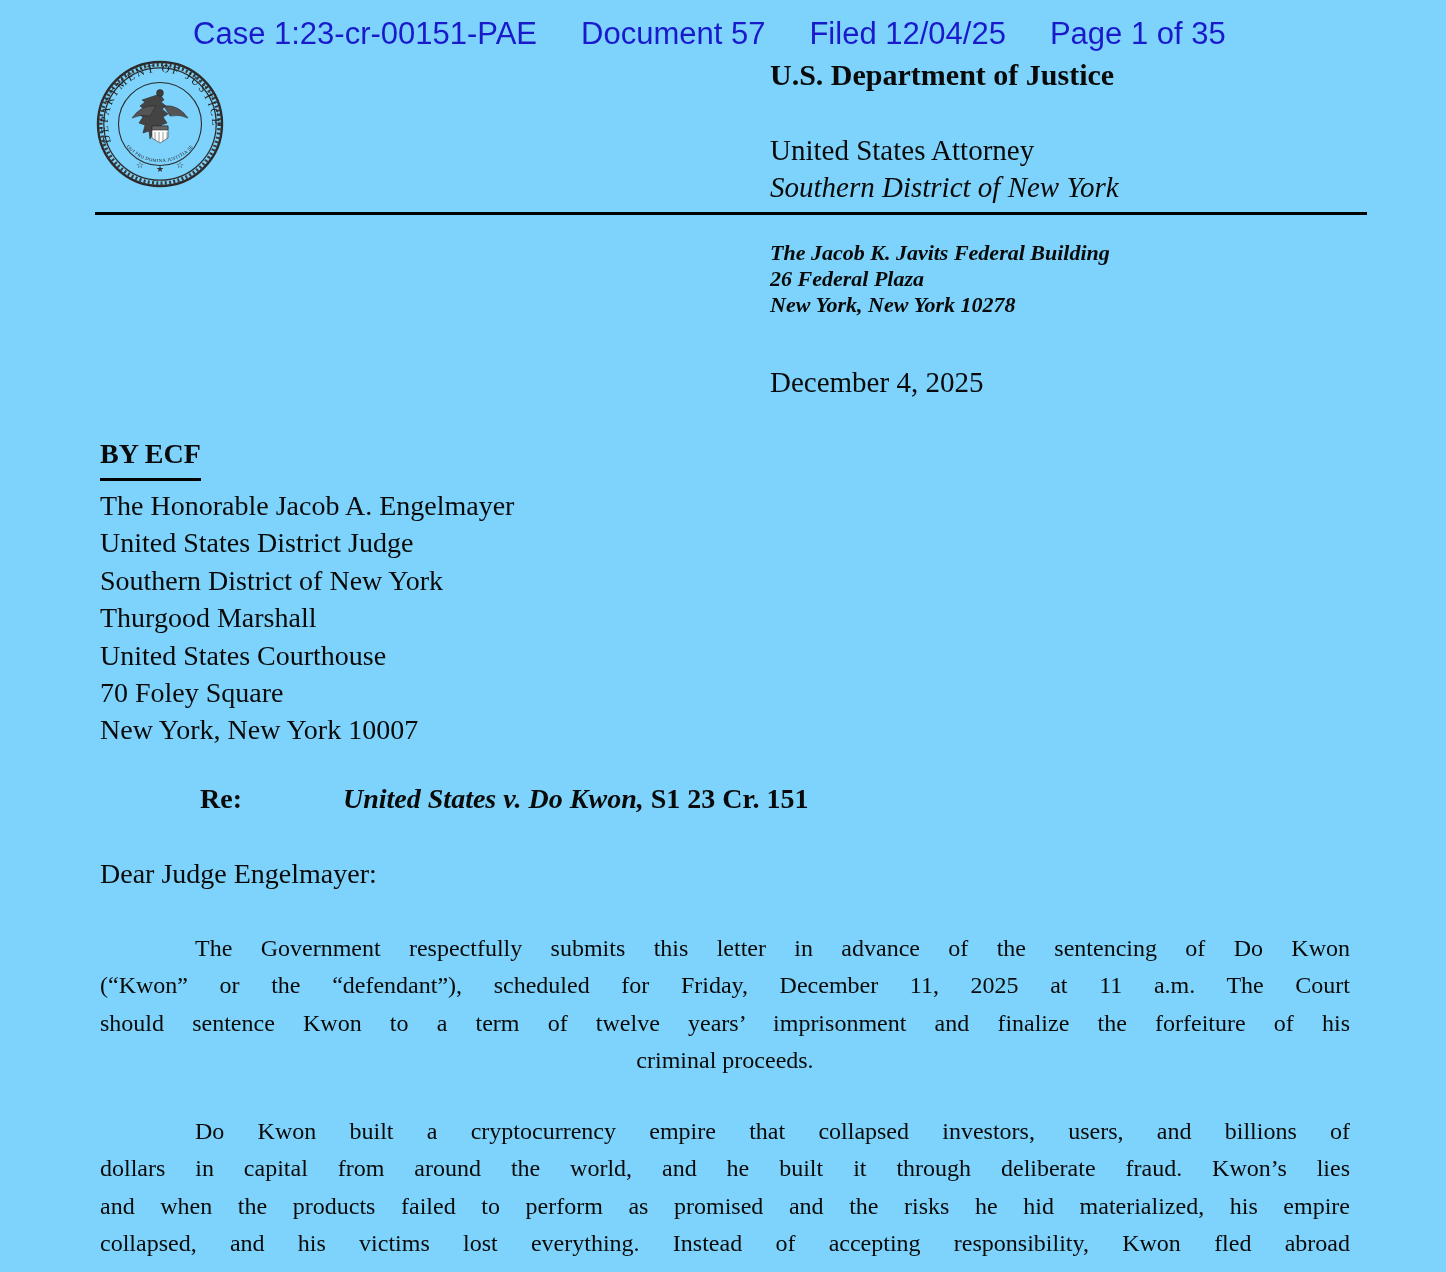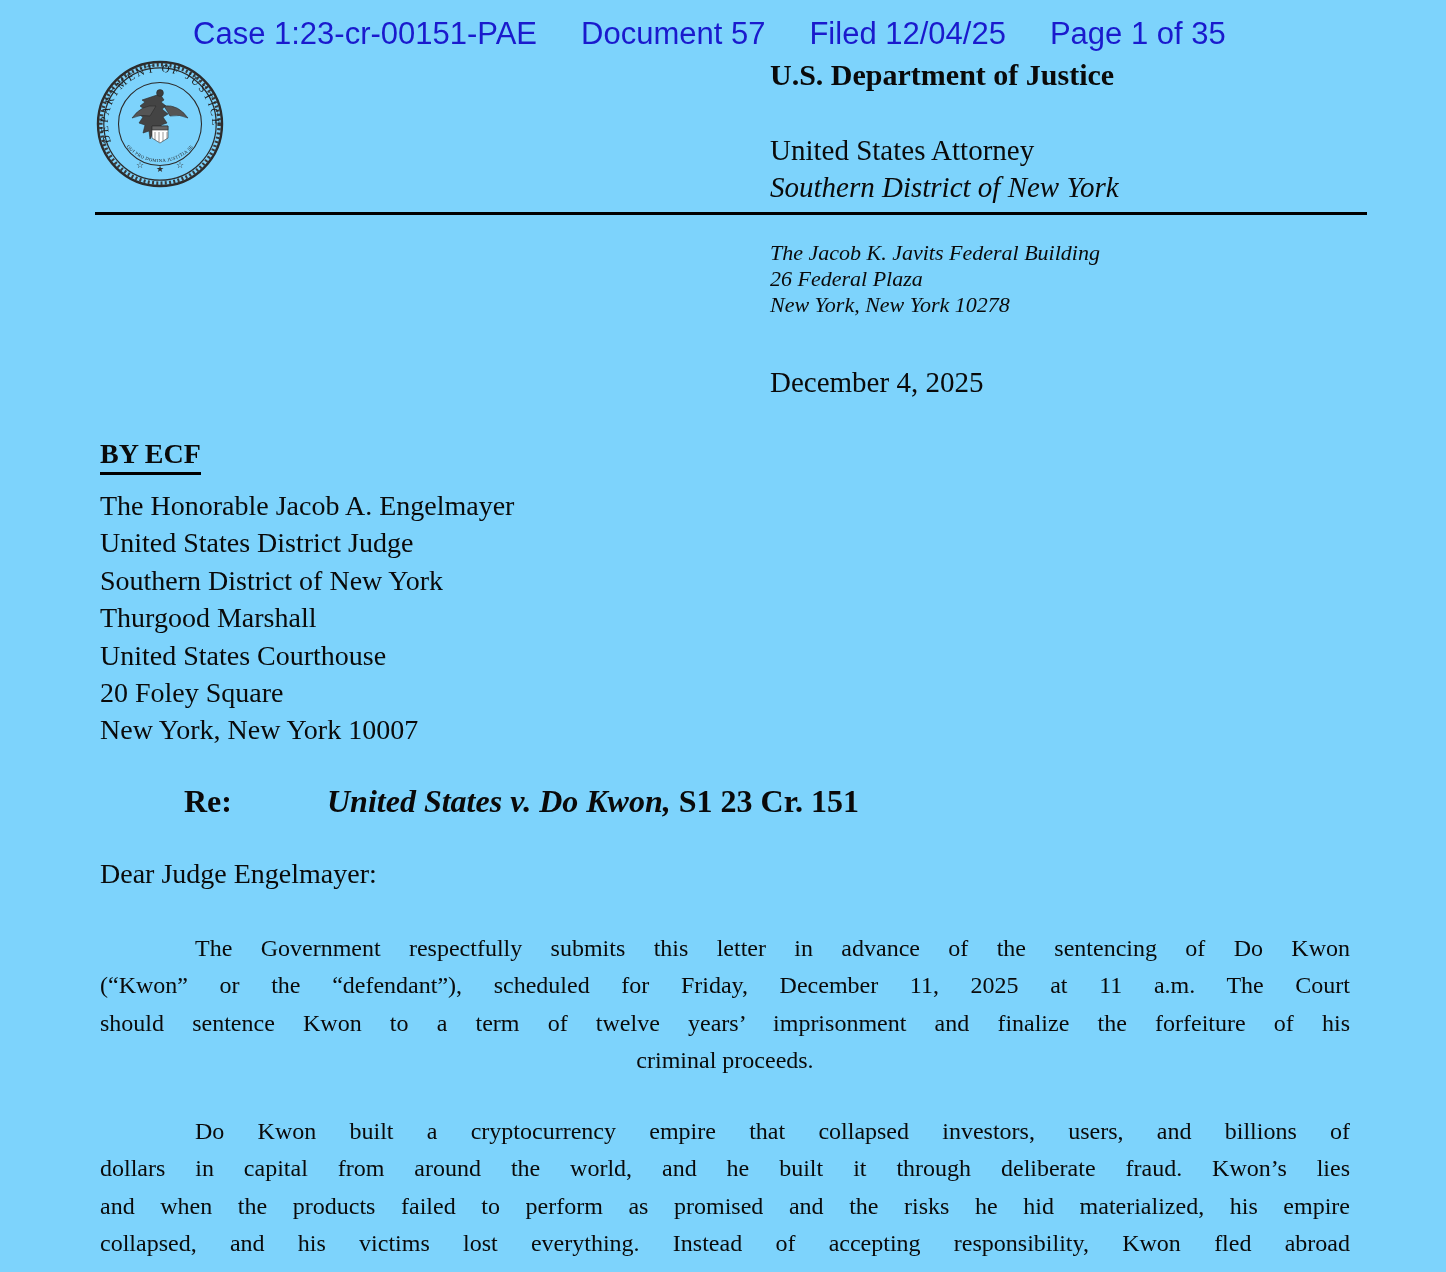--- a/index.html
+++ b/index.html
@@ -18,27 +18,27 @@
     font-family:"Liberation Sans","DejaVu Sans",sans-serif;
     font-size:31px;line-height:36px;color:#1a1acd;white-space:nowrap;
   }
   
   .seal{position:absolute;left:96px;top:60px;width:128px;height:128px;}
   
   .dept-title{position:absolute;left:770px;top:58px;font-size:30px;font-weight:bold;}
   .usa-line{position:absolute;left:770px;top:134px;font-size:29px;}
   .sdny-line{position:absolute;left:770px;top:171px;font-size:29px;font-style:italic;}
   .hrule{position:absolute;left:95px;top:212px;width:1272px;height:3px;background:#000;}
-  .addr{position:absolute;left:770px;top:240px;font-size:22px;font-style:italic;line-height:26px;}
+  .addr{position:absolute;left:770px;top:240px;font-size:22px;font-style:italic;line-height:26px;font-weight:bold;}
   .date-line{position:absolute;left:770px;top:366px;font-size:29px;}
   
   .by-ecf{position:absolute;left:100px;top:438px;font-size:28px;font-weight:bold;}
-  .by-ecf span{border-bottom:3px solid #000;padding-bottom:3px;}
+  .by-ecf span{border-bottom:3px solid #000;padding-bottom:9px;}
   .recipient{position:absolute;left:100px;top:487px;font-size:28px;line-height:37.4px;}
-  .re-line{position:absolute;left:184px;top:783px;font-size:32px;font-weight:bold;}
+  .re-line{position:absolute;left:200px;top:783px;font-size:28px;font-weight:bold;}
   .re-label{display:inline-block;width:143px;}
   .re-case{font-style:italic;}
   .salutation{position:absolute;left:100px;top:858px;font-size:28px;text-align:right;}
   
   .para{position:absolute;left:100px;width:1250px;font-size:24px;line-height:37.4px;}
   .p1{top:930px;}
   .p2{top:1113px;}
   .jline{text-align:justify;text-align-last:justify;text-justify:inter-word;}
   .lline{text-align:center;}
   .indent{padding-left:95px;}
@@ -105,21 +105,21 @@
   <div class="by-ecf">
     <span>BY ECF</span>
   </div>
 
   <div class="recipient">
     <div>The Honorable Jacob A. Engelmayer</div>
     <div>United States District Judge</div>
     <div>Southern District of New York</div>
     <div>Thurgood Marshall</div>
     <div>United States Courthouse</div>
-    <div>20 Foley Square</div>
+    <div>70 Foley Square</div>
     <div>New York, New York 10007</div>
   </div>
 
   <div class="re-line">
     <span class="re-label">Re:</span><span class="re-case">United States v. Do Kwon,</span><span> S1 23 Cr. 151</span>
   </div>
 
   <div class="salutation">Dear Judge Engelmayer:</div>
 
   <div class="para p1">

